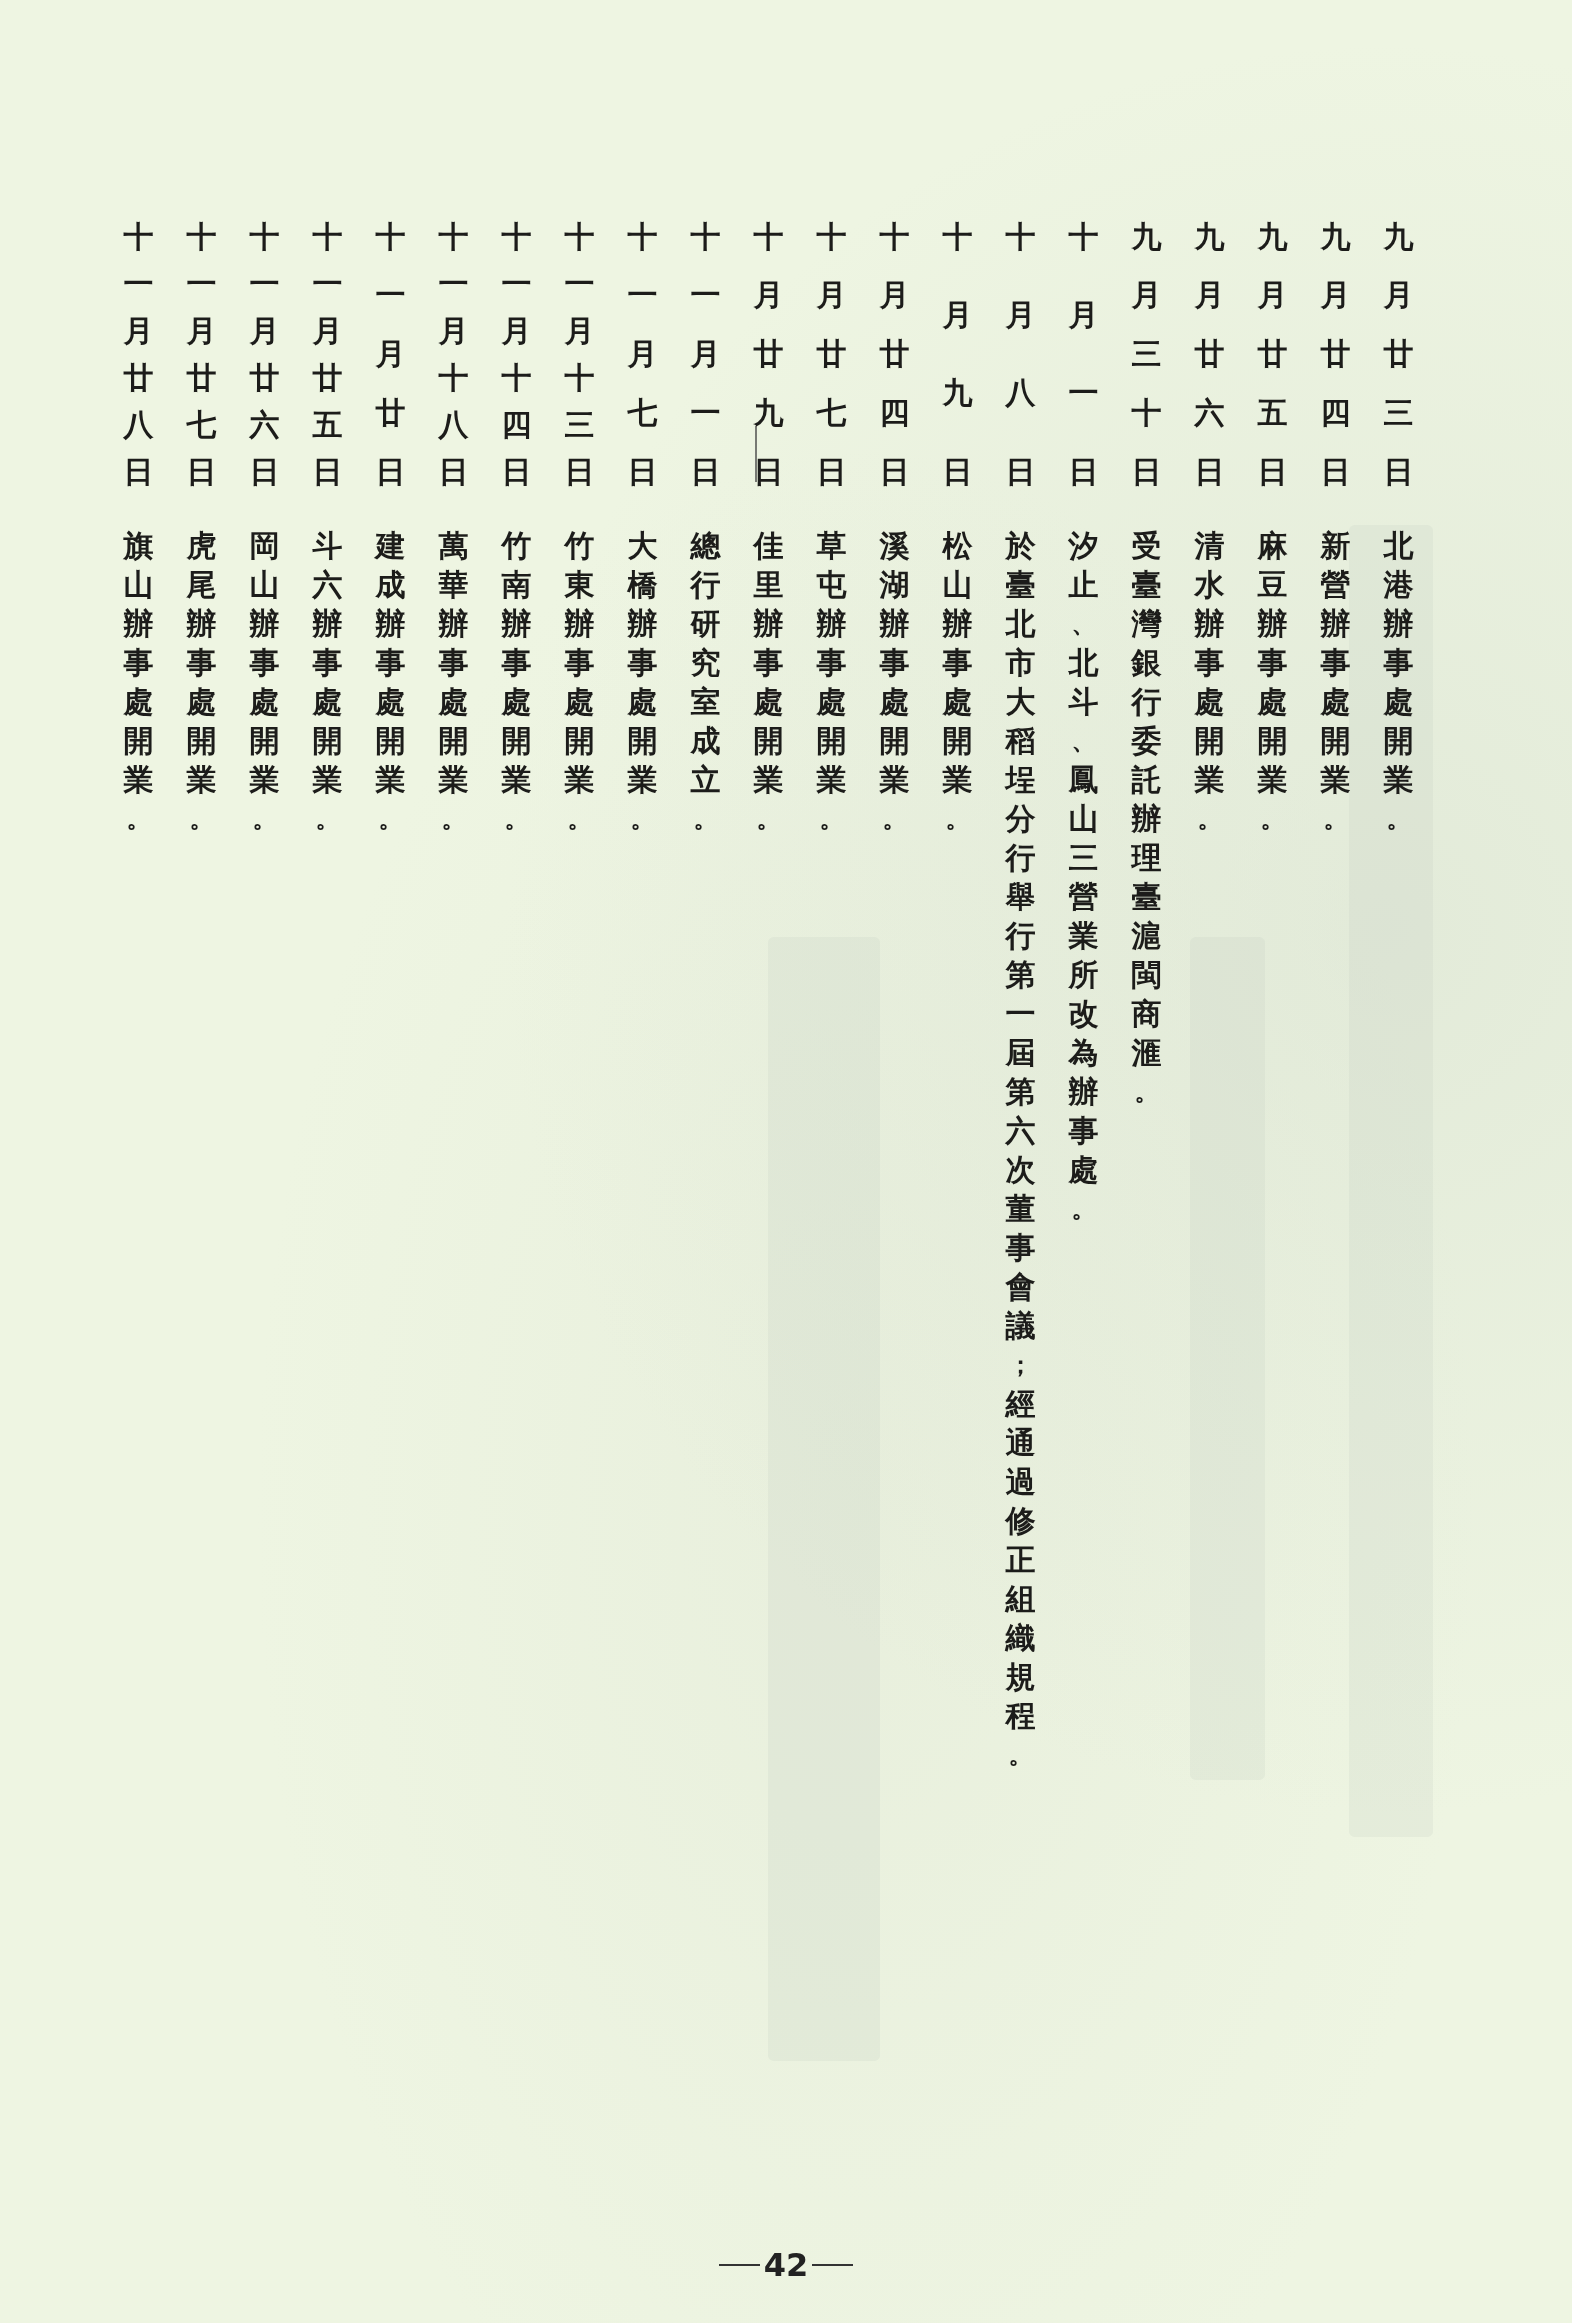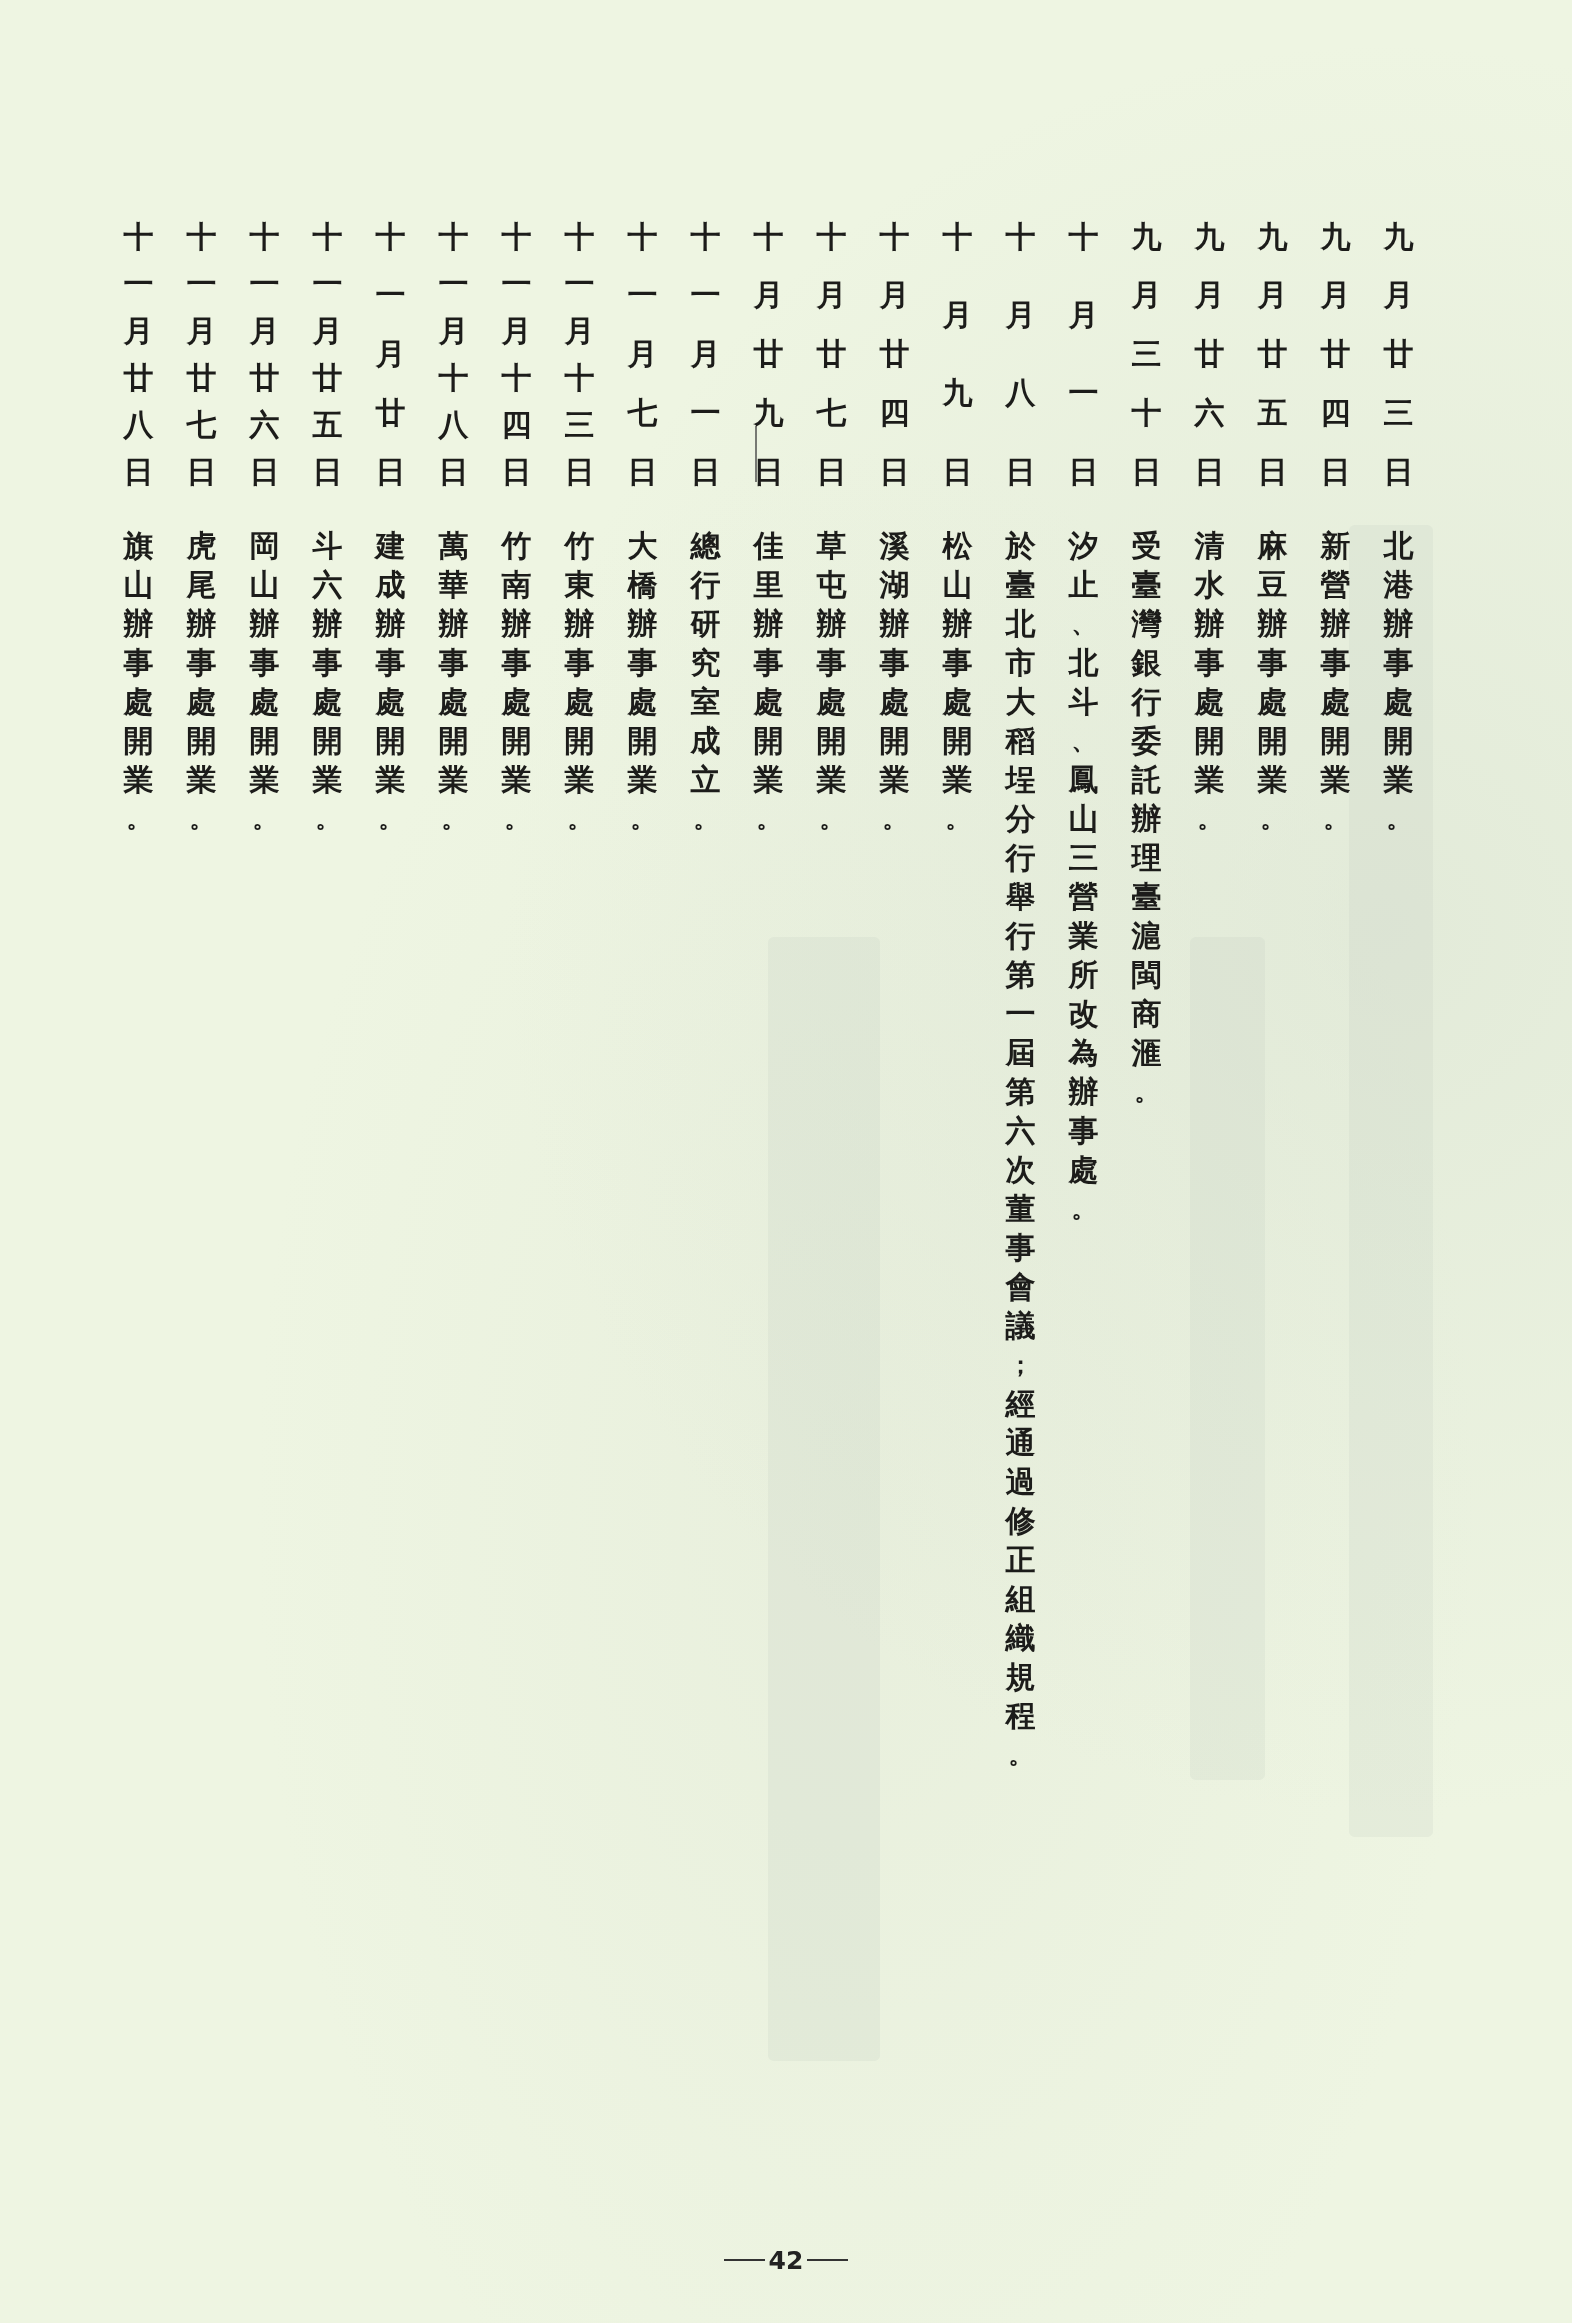--- a/index.html
+++ b/index.html
@@ -68,21 +68,21 @@
     font-size: 24px;
   }
   .page-number {
     position: absolute;
     top: 2244px;
     left: 0;
     width: 100%;
     text-align: center;
     font-family: "DejaVu Sans", "Liberation Sans", sans-serif;
     font-weight: bold;
-    font-size: 25px;
+    font-size: 32px;
     color: #222;
   }
   .page-number .dash {
     display: inline-block;
     width: 41px;
     height: 2.8px;
     background: #333;
     vertical-align: middle;
     margin: 0 3.7px;
   }

